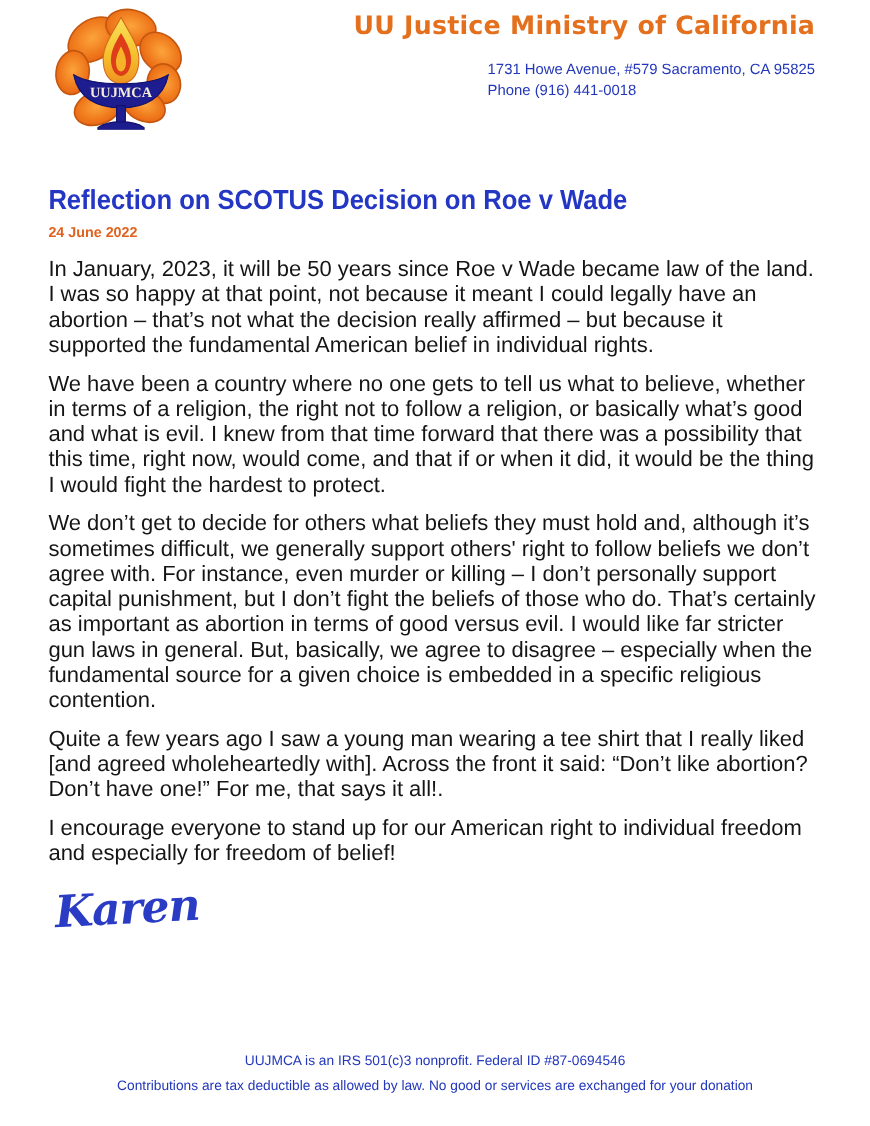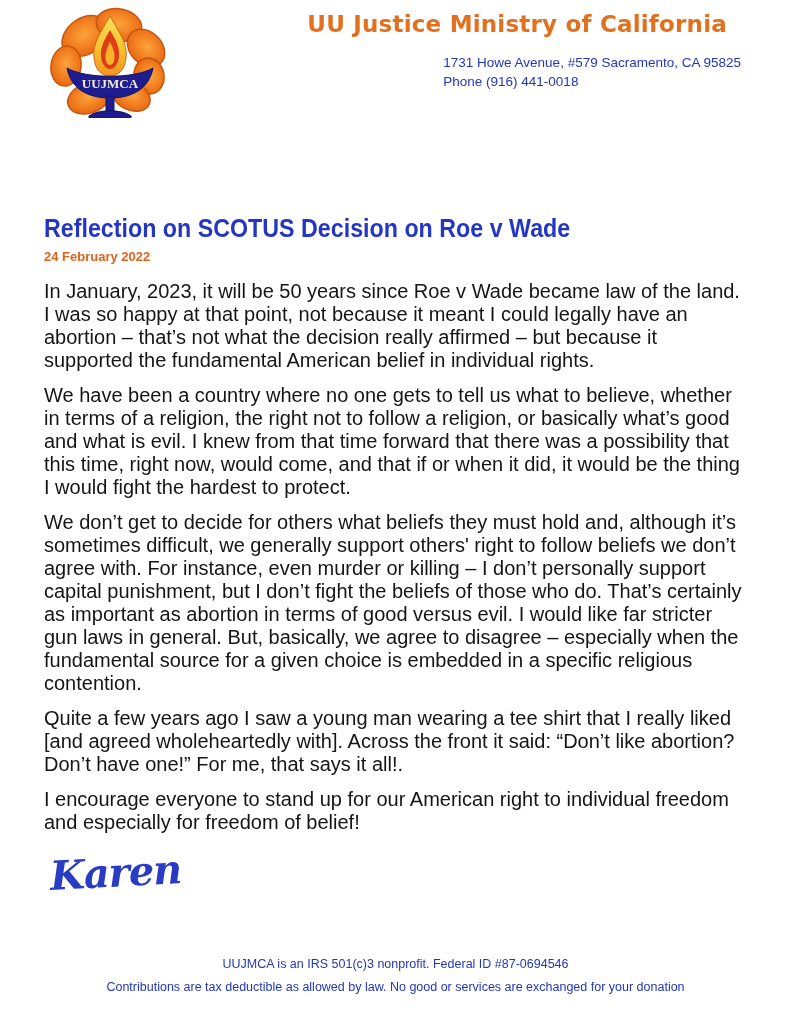--- a/index.html
+++ b/index.html
@@ -18,21 +18,21 @@
   .logo {
     position: absolute;
     left: 45px;
     top: 4px;
     width: 130px;
     height: 114px;
   }
   .org-name {
     position: absolute;
     top: 11px;
-    right: 64px;
+    right: 50px;
     font-family: "DejaVu Sans", sans-serif;
     font-weight: 700;
     font-size: 23px;
     letter-spacing: 0.2px;
     color: #e4701e;
     white-space: nowrap;
   }
   .address {
     position: absolute;
     top: 54px;
@@ -41,21 +41,20 @@
     font-size: 13.5px;
     line-height: 18.5px;
     color: #2337bb;
   }
   
   .content {
     position: absolute;
     top: 168px;
     left: 44px;
     width: 706px;
-    margin-top: 46px;
   }
   .doc-title {
     font-weight: 700;
     font-size: 25px;
     color: #2436c4;
     transform: scaleX(0.93);
     transform-origin: left center;
     white-space: nowrap;
     margin-bottom: 6px;
   }
@@ -141,21 +140,21 @@
   </div>
 
   <div class="org-name">UU Justice Ministry of California</div>
   <div class="address">
     <div>1731 Howe Avenue, #579 Sacramento, CA 95825</div>
     <div>Phone (916) 441-0018</div>
   </div>
 
   <div class="content">
     <div class="doc-title">Reflection on SCOTUS Decision on Roe v Wade</div>
-    <div class="doc-date">24 February 2022</div>
+    <div class="doc-date">24 June 2022</div>
 
     <p>In January, 2023, it will be 50 years since Roe v Wade became law of the land. I was so happy at that point, not because it meant I could legally have an abortion – that’s not what the decision really affirmed – but because it supported the fundamental American belief in individual rights.</p>
     <p>We have been a country where no one gets to tell us what to believe, whether in terms of a religion, the right not to follow a religion, or basically what’s good and what is evil. I knew from that time forward that there was a possibility that this time, right now, would come, and that if or when it did, it would be the thing I would fight the hardest to protect.</p>
     <p>We don’t get to decide for others what beliefs they must hold and, although it’s sometimes difficult, we generally support others' right to follow beliefs we don’t agree with. For instance, even murder or killing – I don’t personally support capital punishment, but I don’t fight the beliefs of those who do. That’s certainly as important as abortion in terms of good versus evil. I would like far stricter gun laws in general. But, basically, we agree to disagree – especially when the fundamental source for a given choice is embedded in a specific religious contention.</p>
     <p>Quite a few years ago I saw a young man wearing a tee shirt that I really liked [and agreed wholeheartedly with]. Across the front it said: “Don’t like abortion? Don’t have one!” For me, that says it all!.</p>
     <p>I encourage everyone to stand up for our American right to individual freedom and especially for freedom of belief!</p>
 
     <div>
       <span class="signature">Karen</span>
     </div>

